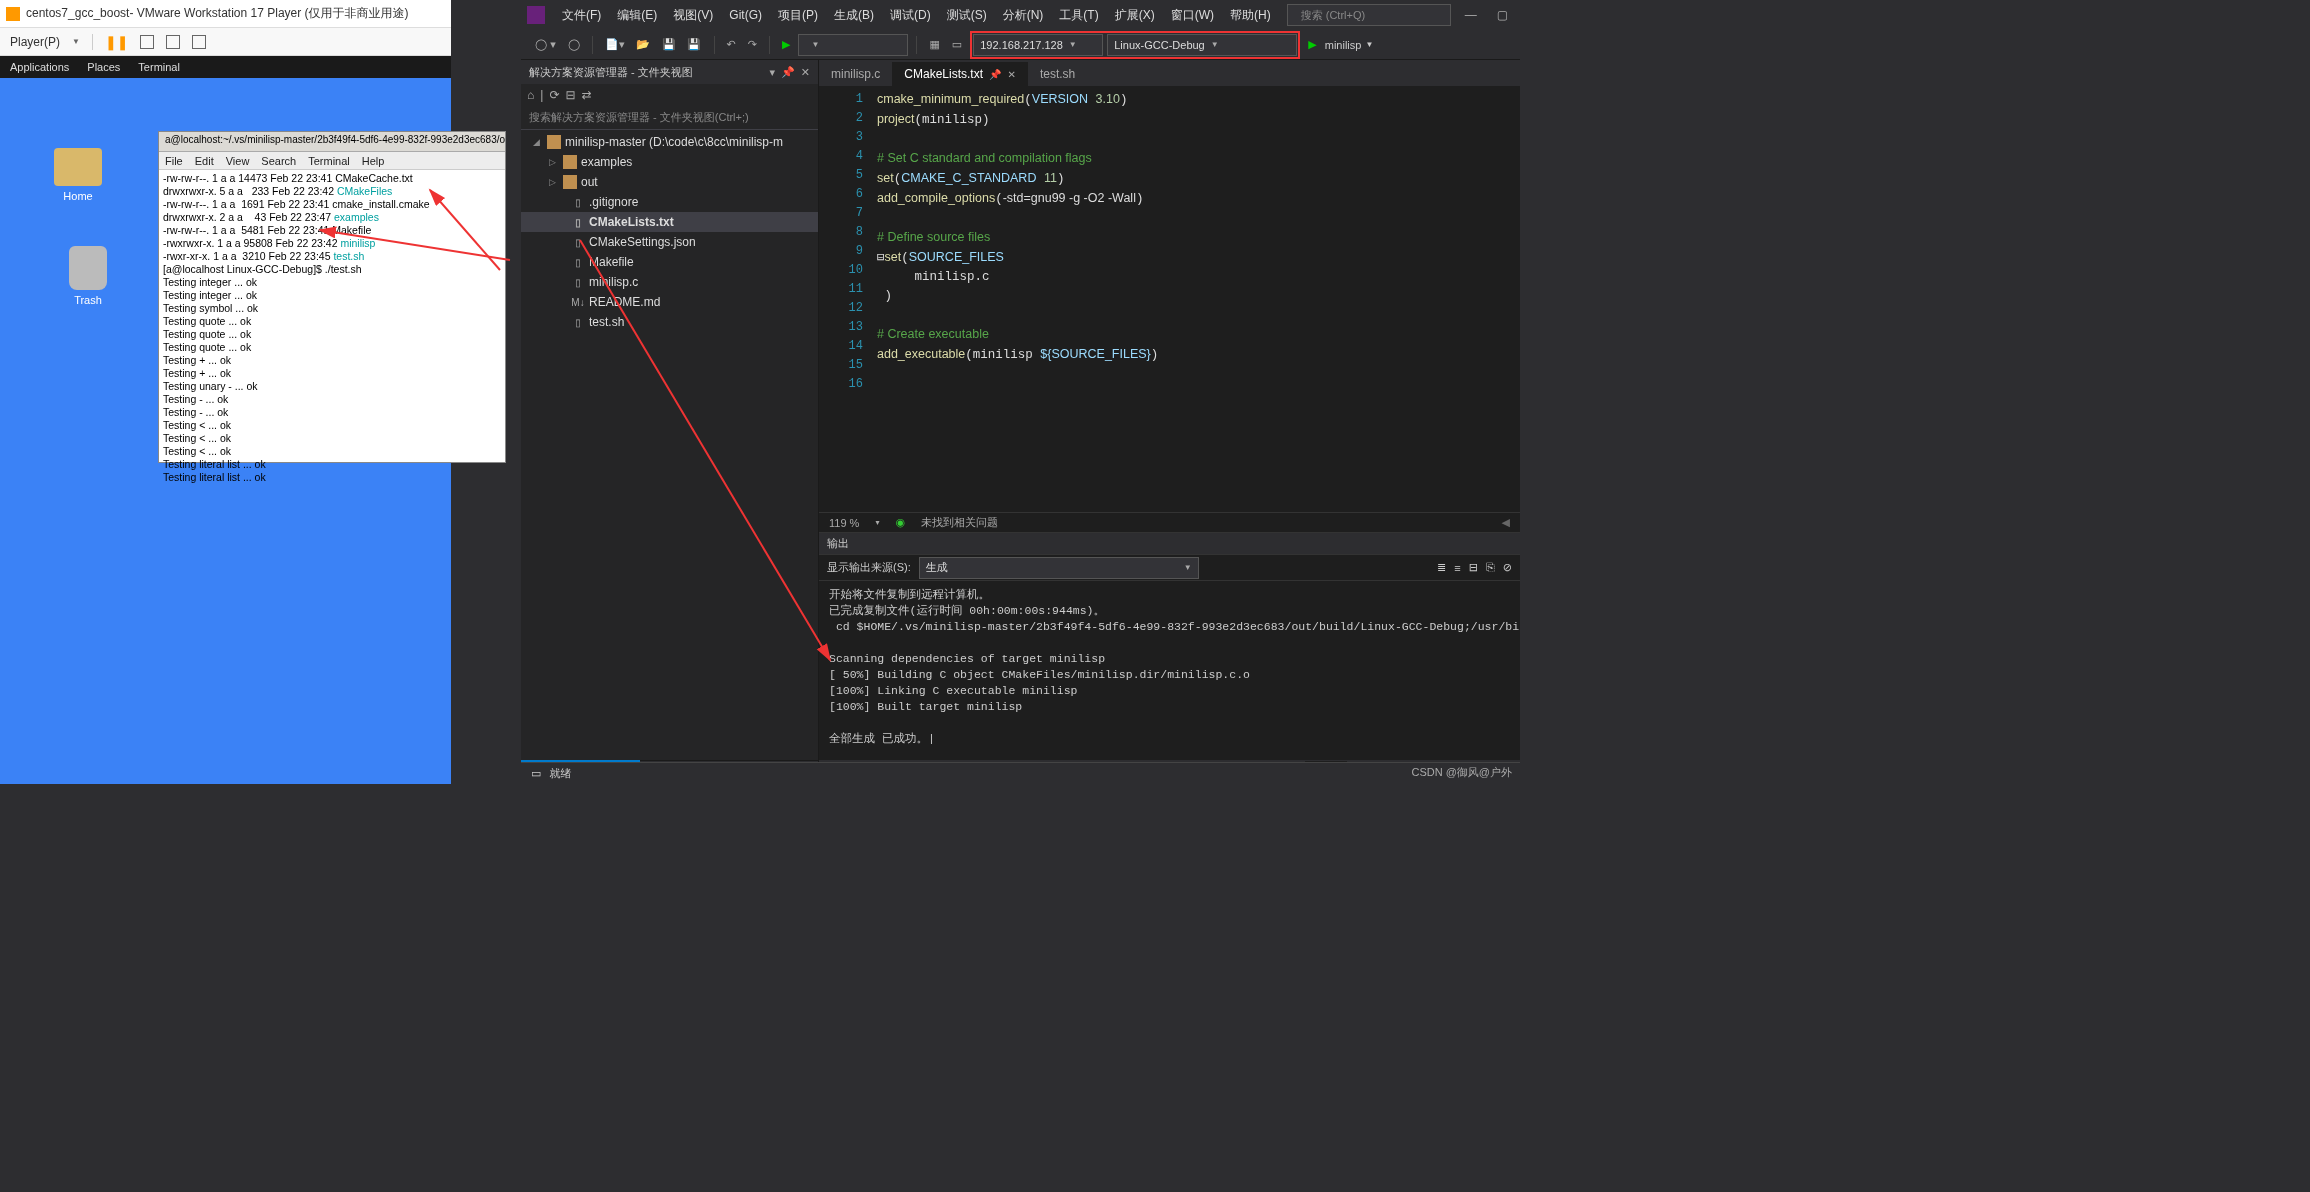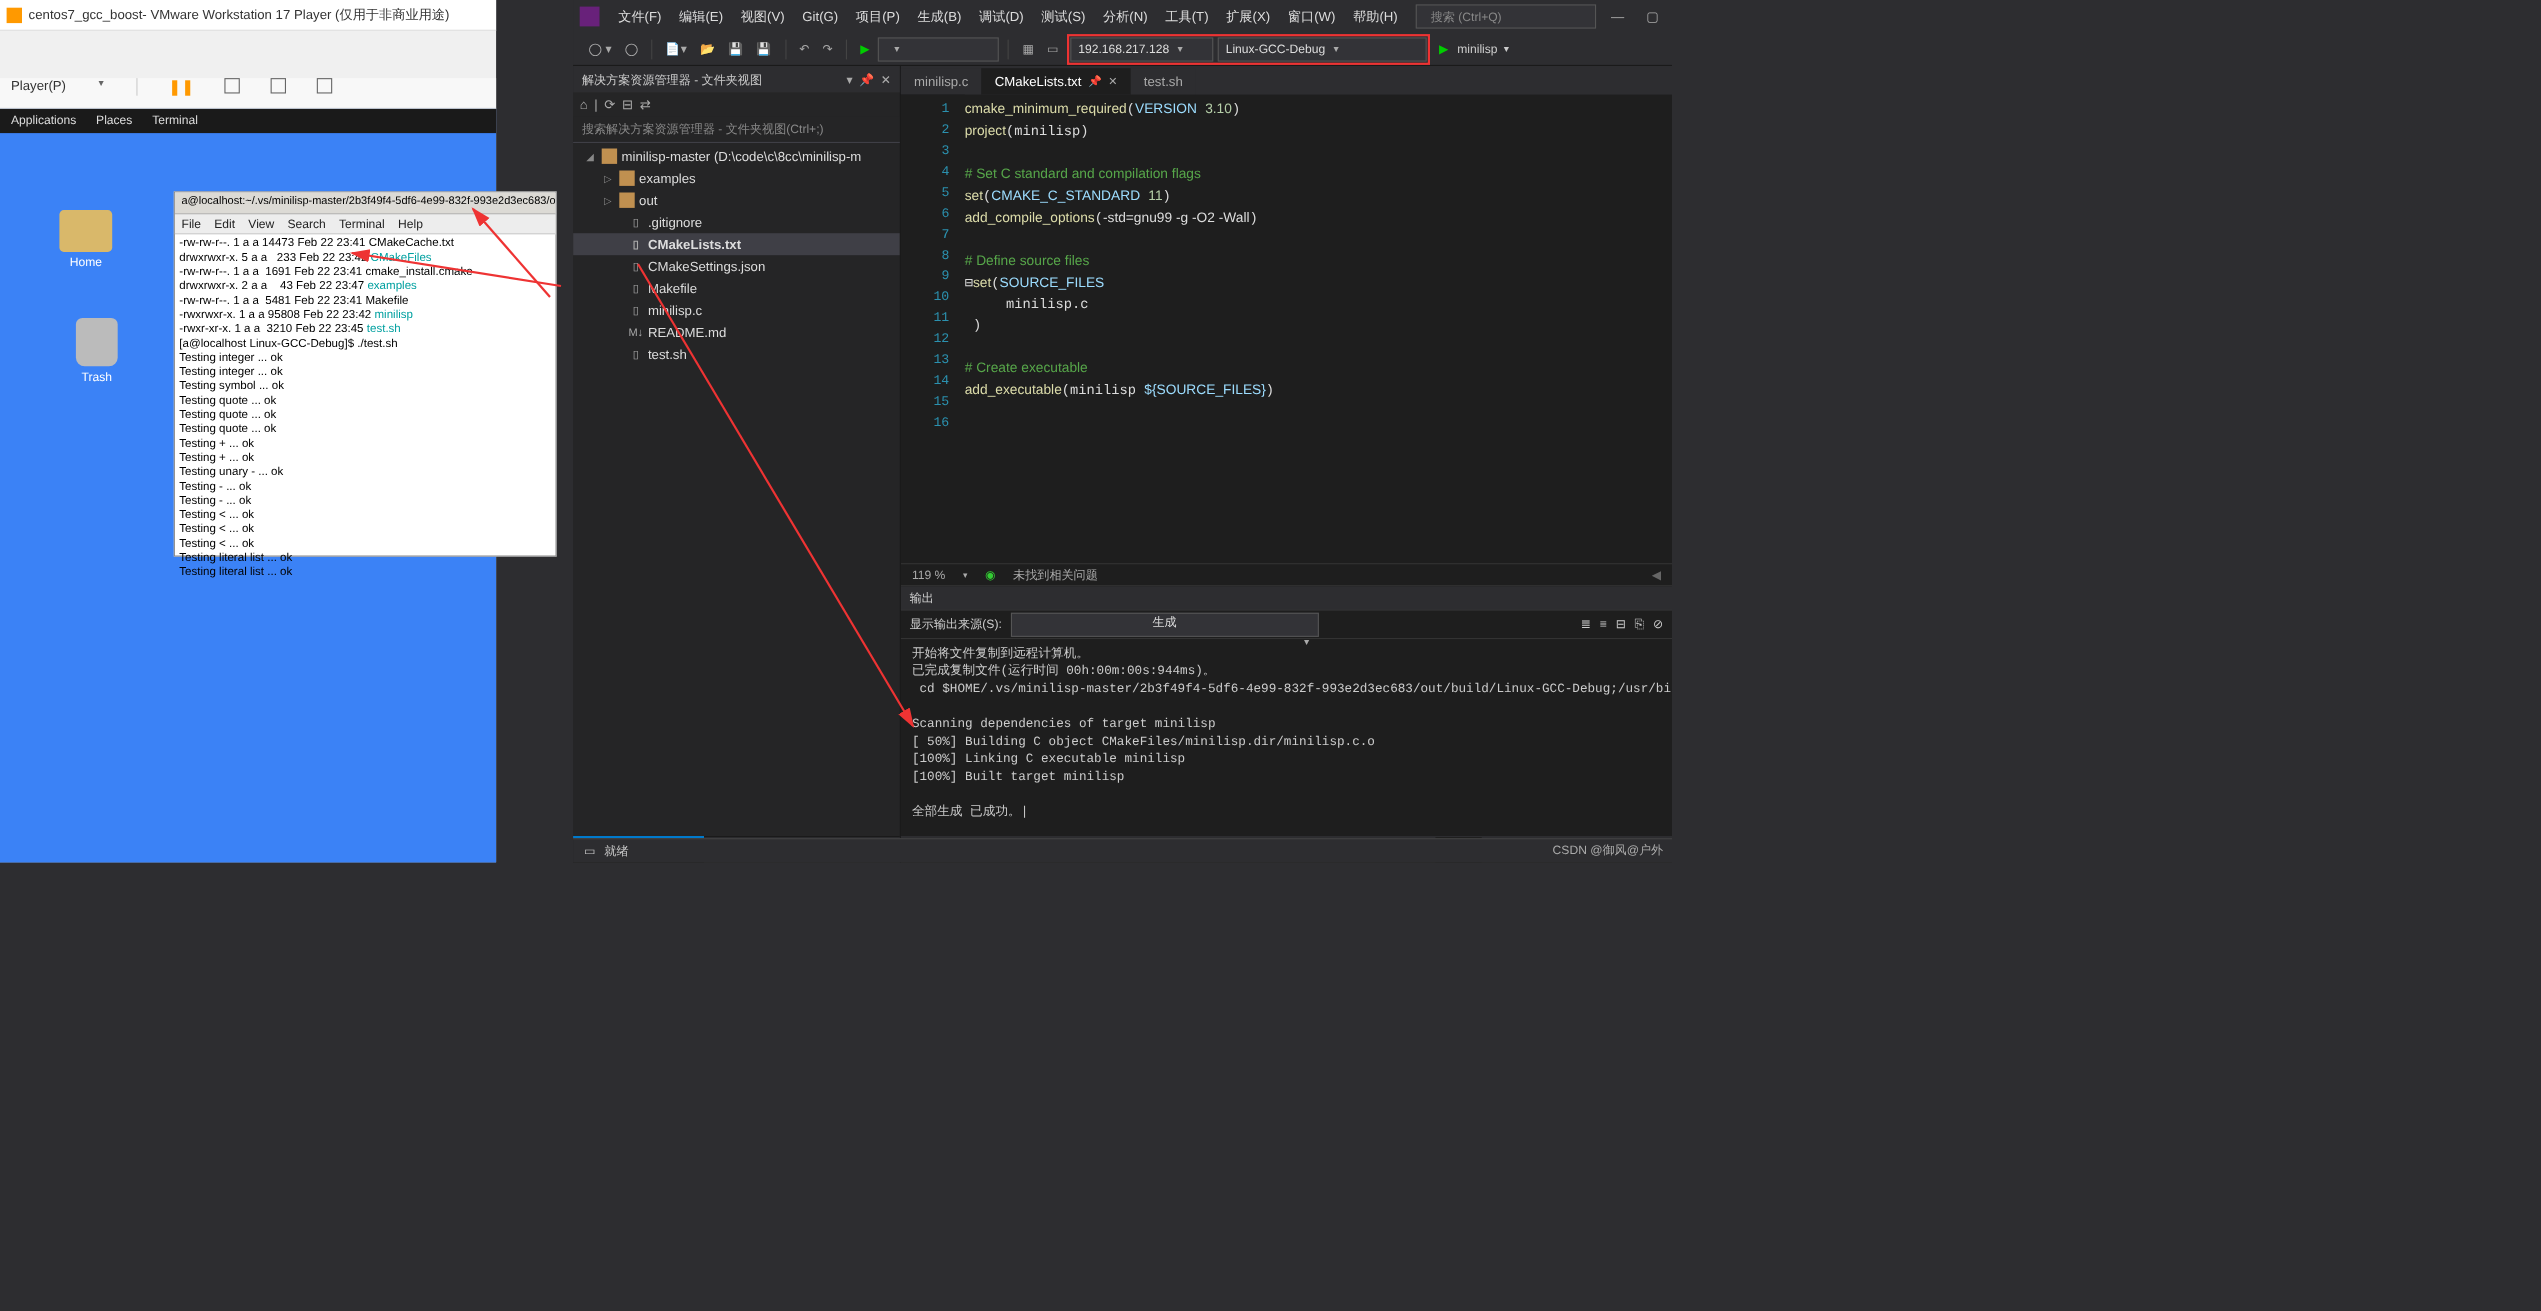--- a/index.html
+++ b/index.html
@@ -3,21 +3,21 @@
 <meta charset="utf-8">
 <style>
 * { margin:0; padding:0; box-sizing:border-box; font-family:"Segoe UI","Microsoft YaHei",sans-serif; }
 body { background:#2d2d30; color:#ccc; font-size:12px; width:1520px; height:784px; overflow:hidden; position:relative; }
 .mono { font-family:Consolas,"Courier New",monospace; }
 
 
 .vm { position:absolute; left:0; top:0; width:451px; height:784px; background:#f0f0f0; }
 .vm-title { height:28px; background:#fff; border-bottom:1px solid #ddd; display:flex; align-items:center; padding:0 6px; font-size:12px; color:#333; }
 .vm-title .ico { width:14px; height:14px; background:#f90; margin-right:6px; }
-.vm-tool { height:28px; background:#f8f8f8; border-bottom:1px solid #ddd; display:flex; gap:28px; padding:0 10px; color:#333;margin-top:43px; }
+.vm-tool { height:28px; background:#f8f8f8; border-bottom:1px solid #ddd; display:flex; align-items:center; gap:12px; padding:0 10px; color:#333; }
 .vm-tool .pause { color:#f90; font-size:14px; }
 .vm-tool .box { width:14px; height:14px; border:1px solid #666; }
 .vm-desktop { height:728px; background:#3b82f6; position:relative; }
 .gnome-bar { height:22px; background:#1a1a1a; color:#ddd; display:flex; align-items:center; gap:18px; padding:0 10px; font-size:11px; }
 .d-icon { position:absolute; text-align:center; color:#fff; font-size:11px; width:60px; }
 .d-icon .folder { width:48px; height:38px; background:#d9b86a; border-radius:4px; margin:0 auto 4px; }
 .d-icon .trash { width:38px; height:44px; background:#bbb; border-radius:6px 6px 8px 8px; margin:0 auto 4px; }
 
 .term { position:absolute; left:158px; top:75px; width:348px; height:332px; background:#fff; border:1px solid #888; }
 .term-title { height:20px; background:#dcdad5; color:#000; font-size:10px; padding:2px 6px; overflow:hidden; white-space:nowrap; border-bottom:1px solid #aaa; }
@@ -65,21 +65,21 @@
 .code-wrap { flex:1; display:flex; background:#1e1e1e; min-height:0; }
 .gutter { width:58px; background:#1e1e1e; color:#2b91af; text-align:right; padding:4px 14px 4px 4px; font-size:12px; line-height:19px; }
 .code { flex:1; padding:4px 0; font-size:12.5px; line-height:19px; white-space:pre; color:#dcdcdc; } .code .cm { color:#57a64a; } .code .id { color:#9cdcfe; } .code .num { color:#b5cea8; } .code .op { color:#dcdcdc; }
 .code .call { color:#dcdcaa; }
 .scroll-info { height:20px; background:#1e1e1e; border-top:1px solid #333; display:flex; align-items:center; padding:0 10px; gap:16px; color:#aaa; font-size:11px; }
 .scroll-info .ok { color:#3c3; }
 
 .output { height:252px; background:#1e1e1e; border-top:1px solid #333; display:flex; flex-direction:column; }
 .out-hd { height:22px; background:#2d2d30; display:flex; align-items:center; padding:0 8px; font-size:11px; border-bottom:1px solid #333; }
 .out-tool { height:26px; display:flex; align-items:center; padding:0 8px; gap:8px; font-size:11px; border-bottom:1px solid #333; }
-.out-tool .dd { width:280px;flex-direction:column; }
+.out-tool .dd { width:280px; }
 .out-body { flex:1; padding:6px 10px; font-size:11.5px; line-height:16px; color:#ccc; white-space:pre; overflow:hidden; }
 .out-tabs { height:24px; background:#2d2d30; display:flex; align-items:center; font-size:11px; }
 .out-tabs span { padding:4px 10px; color:#aaa; }
 .out-tabs span.act { color:#fff; background:#1e1e1e; }
 
 .status { position:absolute; bottom:0; left:521px; right:0; height:22px; background:#2d2d30; border-top:1px solid #444; display:flex; align-items:center; padding:0 10px; font-size:11px; color:#ccc; }
 
 .watermark { position:absolute; right:8px; bottom:4px; color:#aaa; font-size:11px; }
 
 svg.arrows { position:absolute; left:0; top:0; pointer-events:none; }

